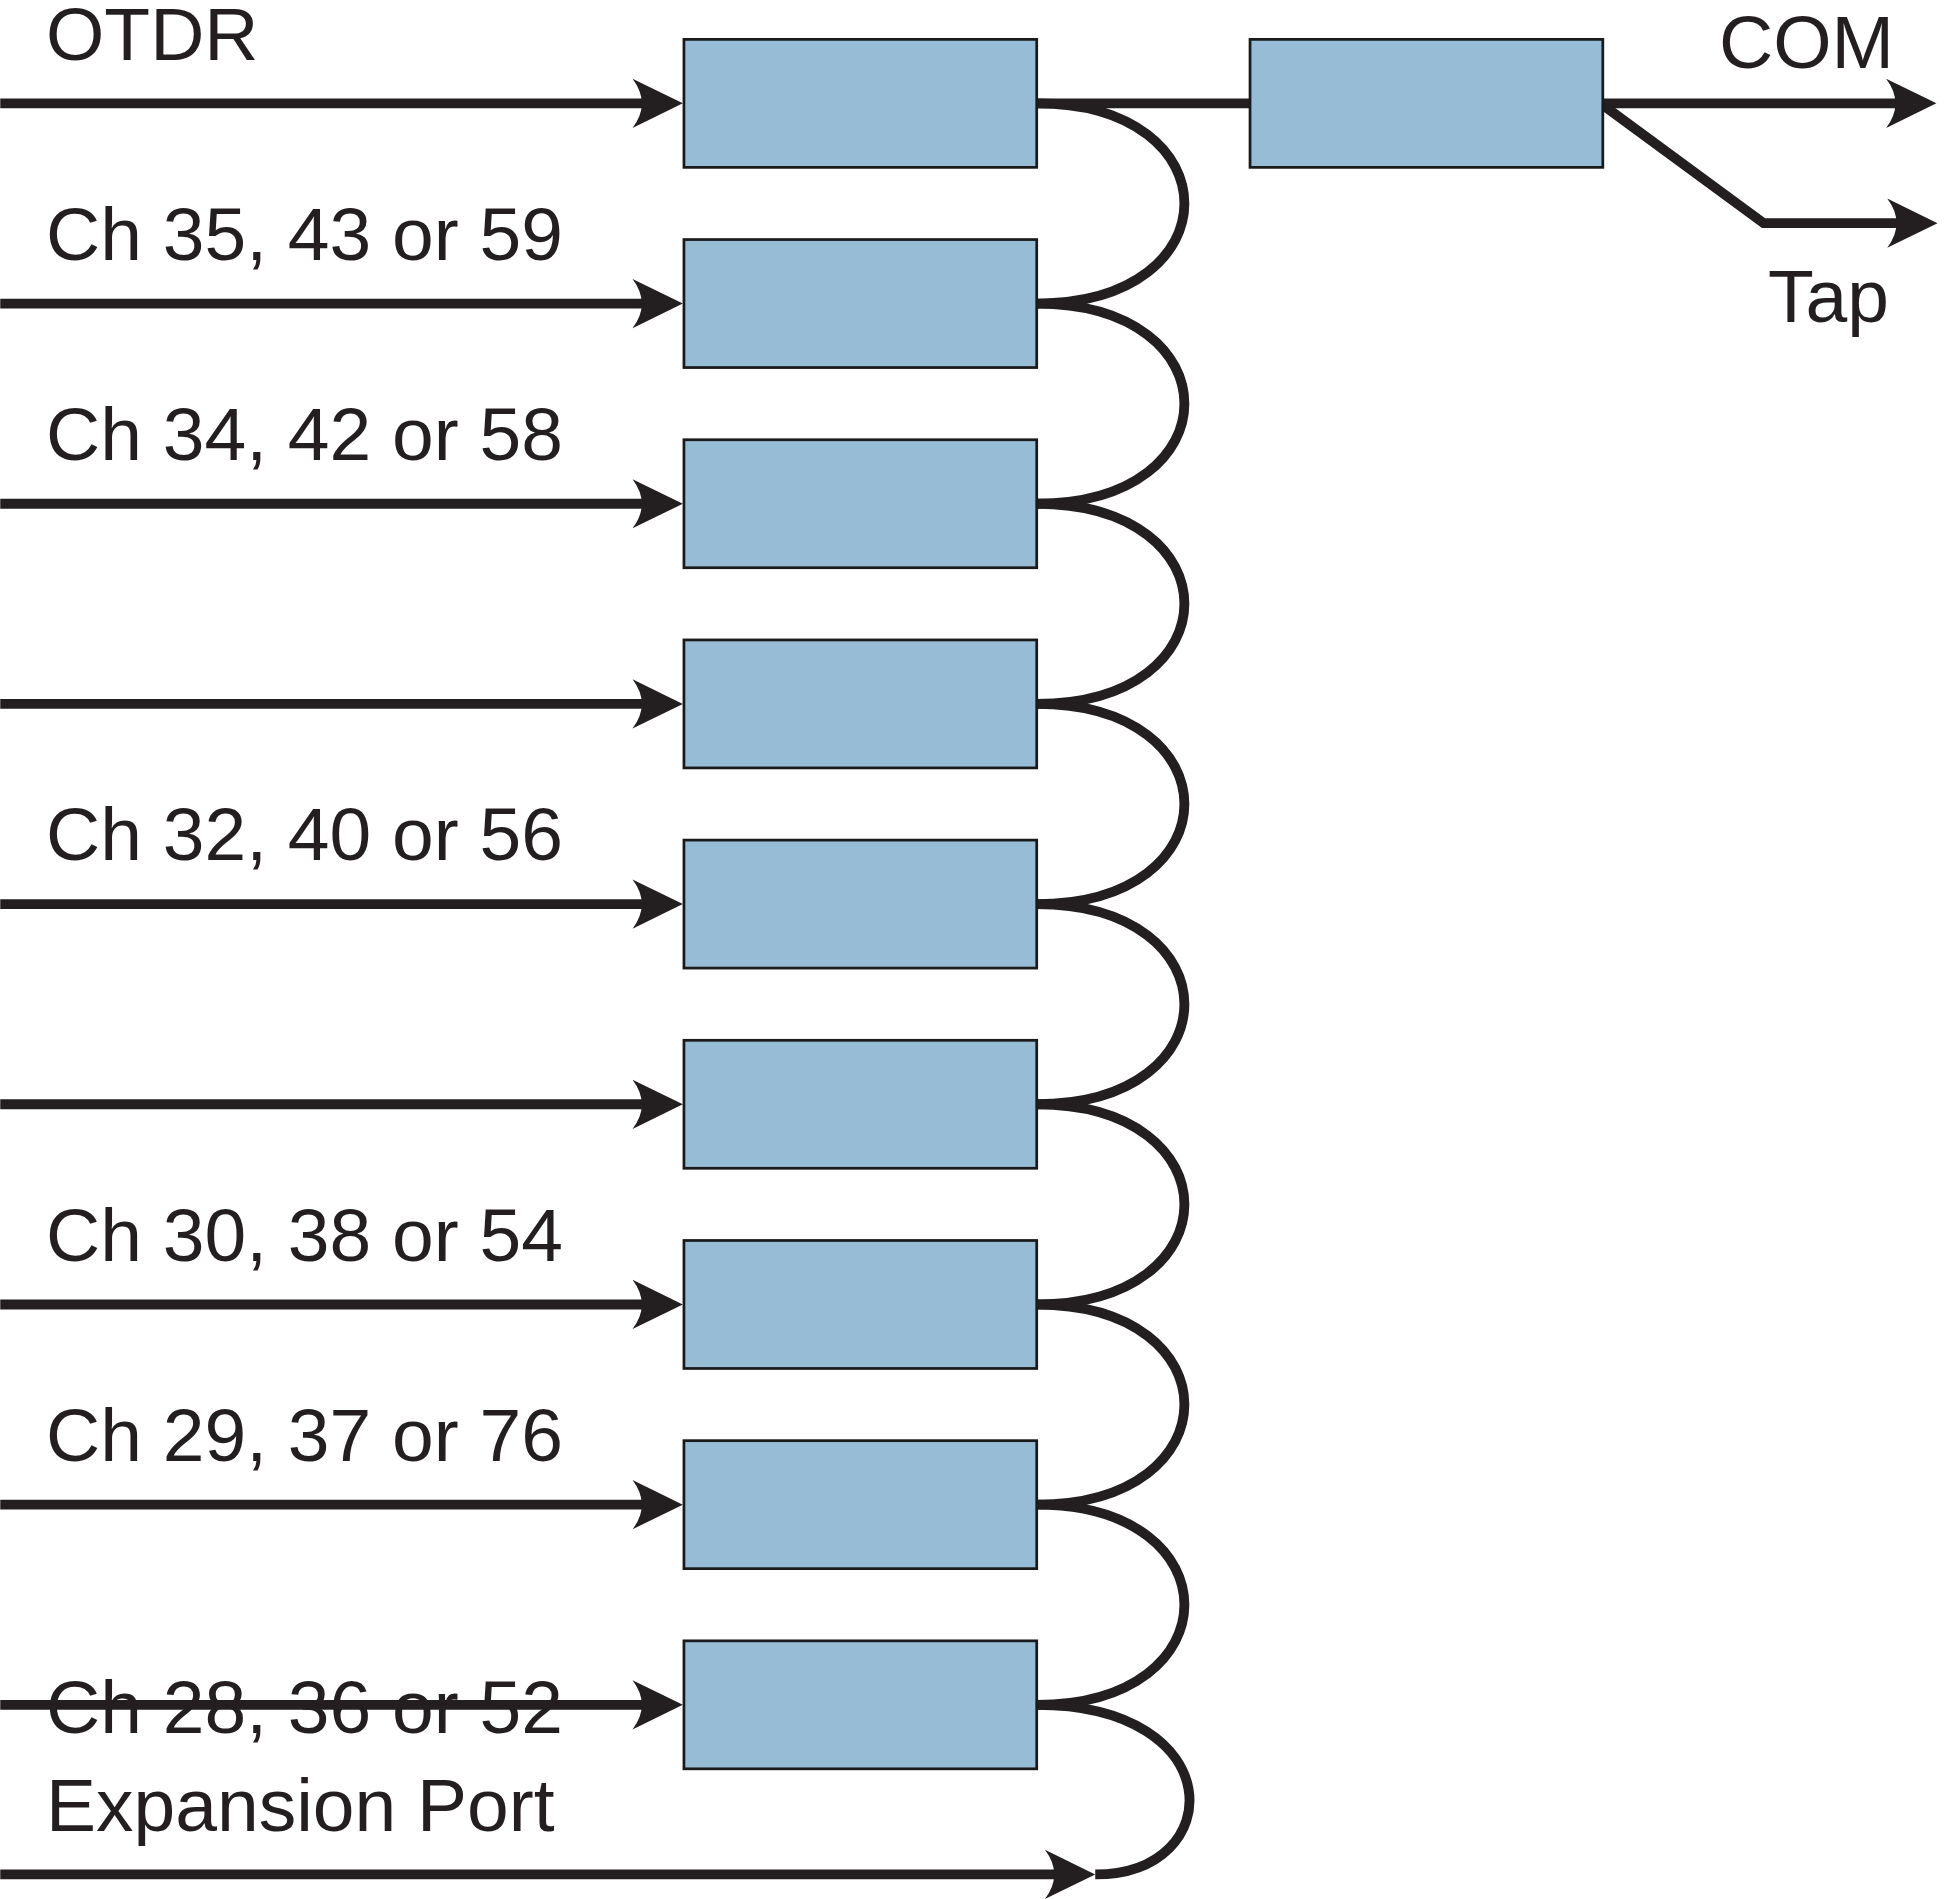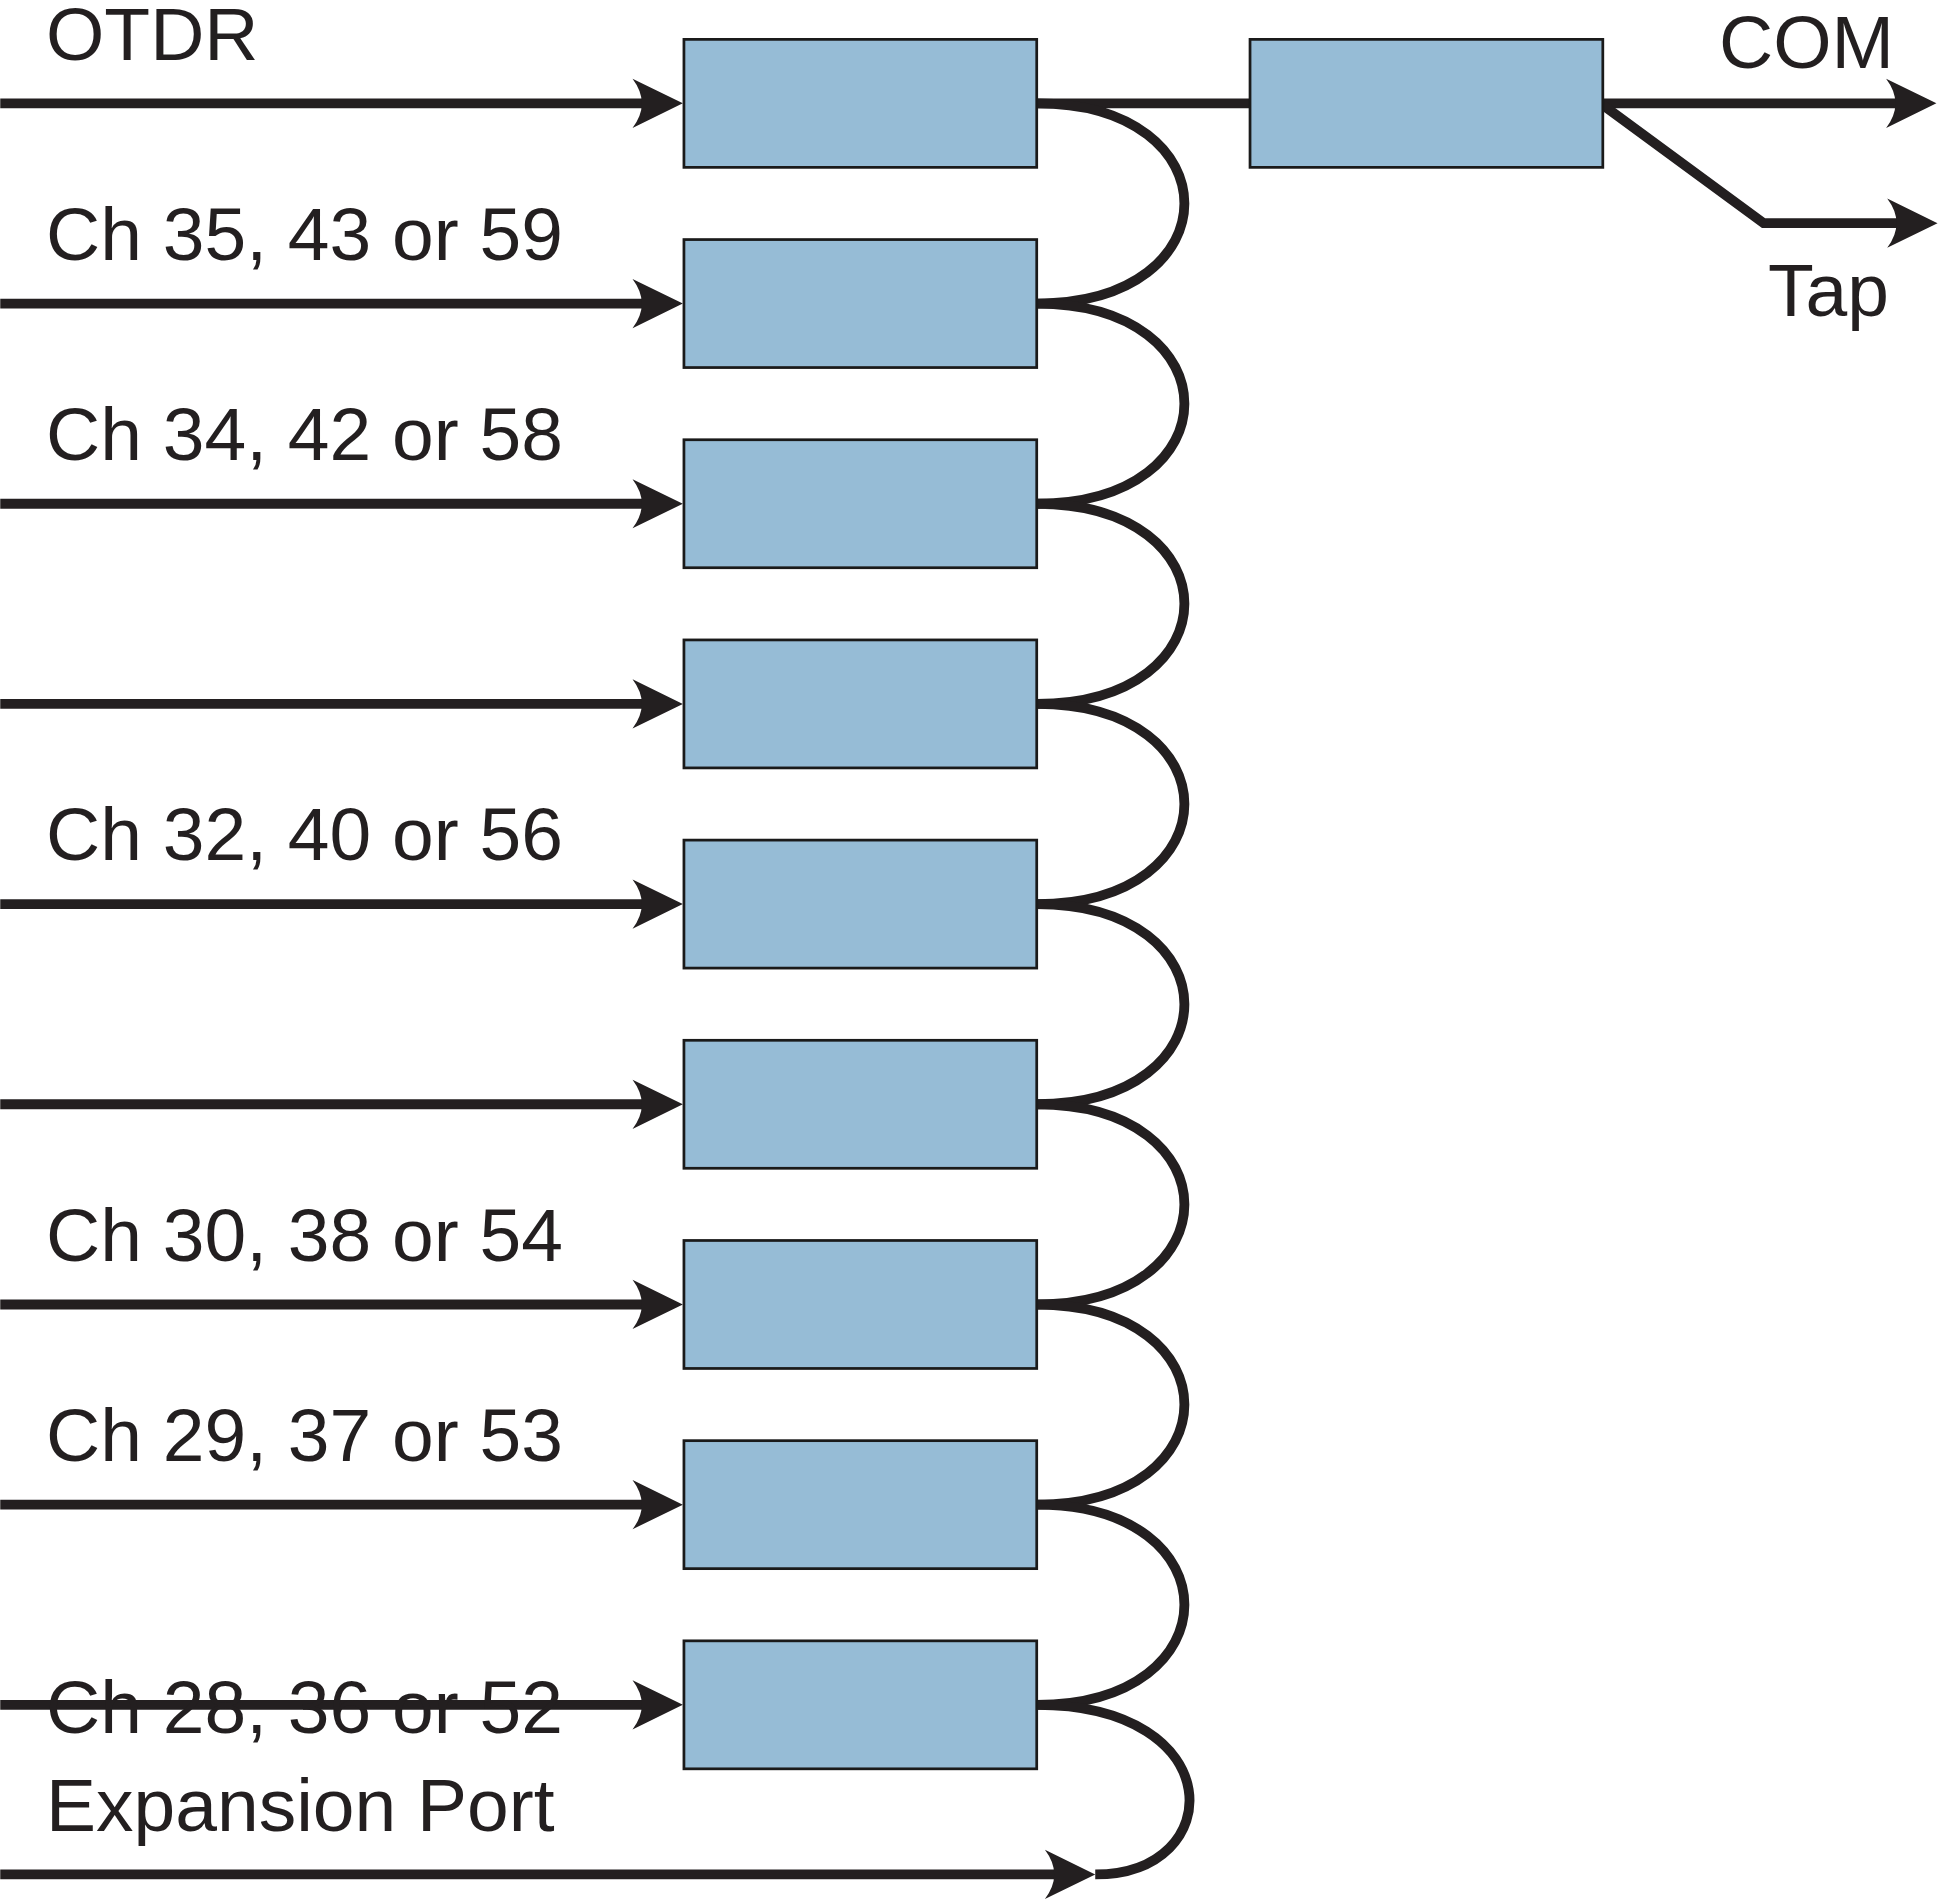--- a/index.html
+++ b/index.html
@@ -108,21 +108,21 @@
       <rect x="1250" y="3000" width="645" height="234"></rect>
       <rect x="2285" y="72" width="645" height="234"></rect>
     </g>
   </svg>
 
   <div class="label" style="left:46px;  top:-3.3px">OTDR</div>
   <div class="label" style="left:46px;  top:197px">Ch 35, 43 or 59</div>
   <div class="label" style="left:46px;  top:397px">Ch 34, 42 or 58</div>
   <div class="label" style="left:46px;  top:797px">Ch 32, 40 or 56</div>
   <div class="label" style="left:46px;  top:1198px">Ch 30, 38 or 54</div>
-  <div class="label" style="left:46px;  top:1398px">Ch 29, 37 or 53</div>
+  <div class="label" style="left:46px;  top:1398px">Ch 29, 37 or 76</div>
   <div class="label" style="left:46px;  top:1670px">Ch 28, 36 or 52</div>
   <div class="label" style="left:46px;  top:1768px">Expansion Port</div>
 
   <div class="label" style="left:1719px; top:4.9px">COM</div>
-  <div class="label" style="left:1768px; top:253px">Tap</div>
+  <div class="label" style="left:1768px; top:259px">Tap</div>
 
 </div>
 
 
 </body></html>

